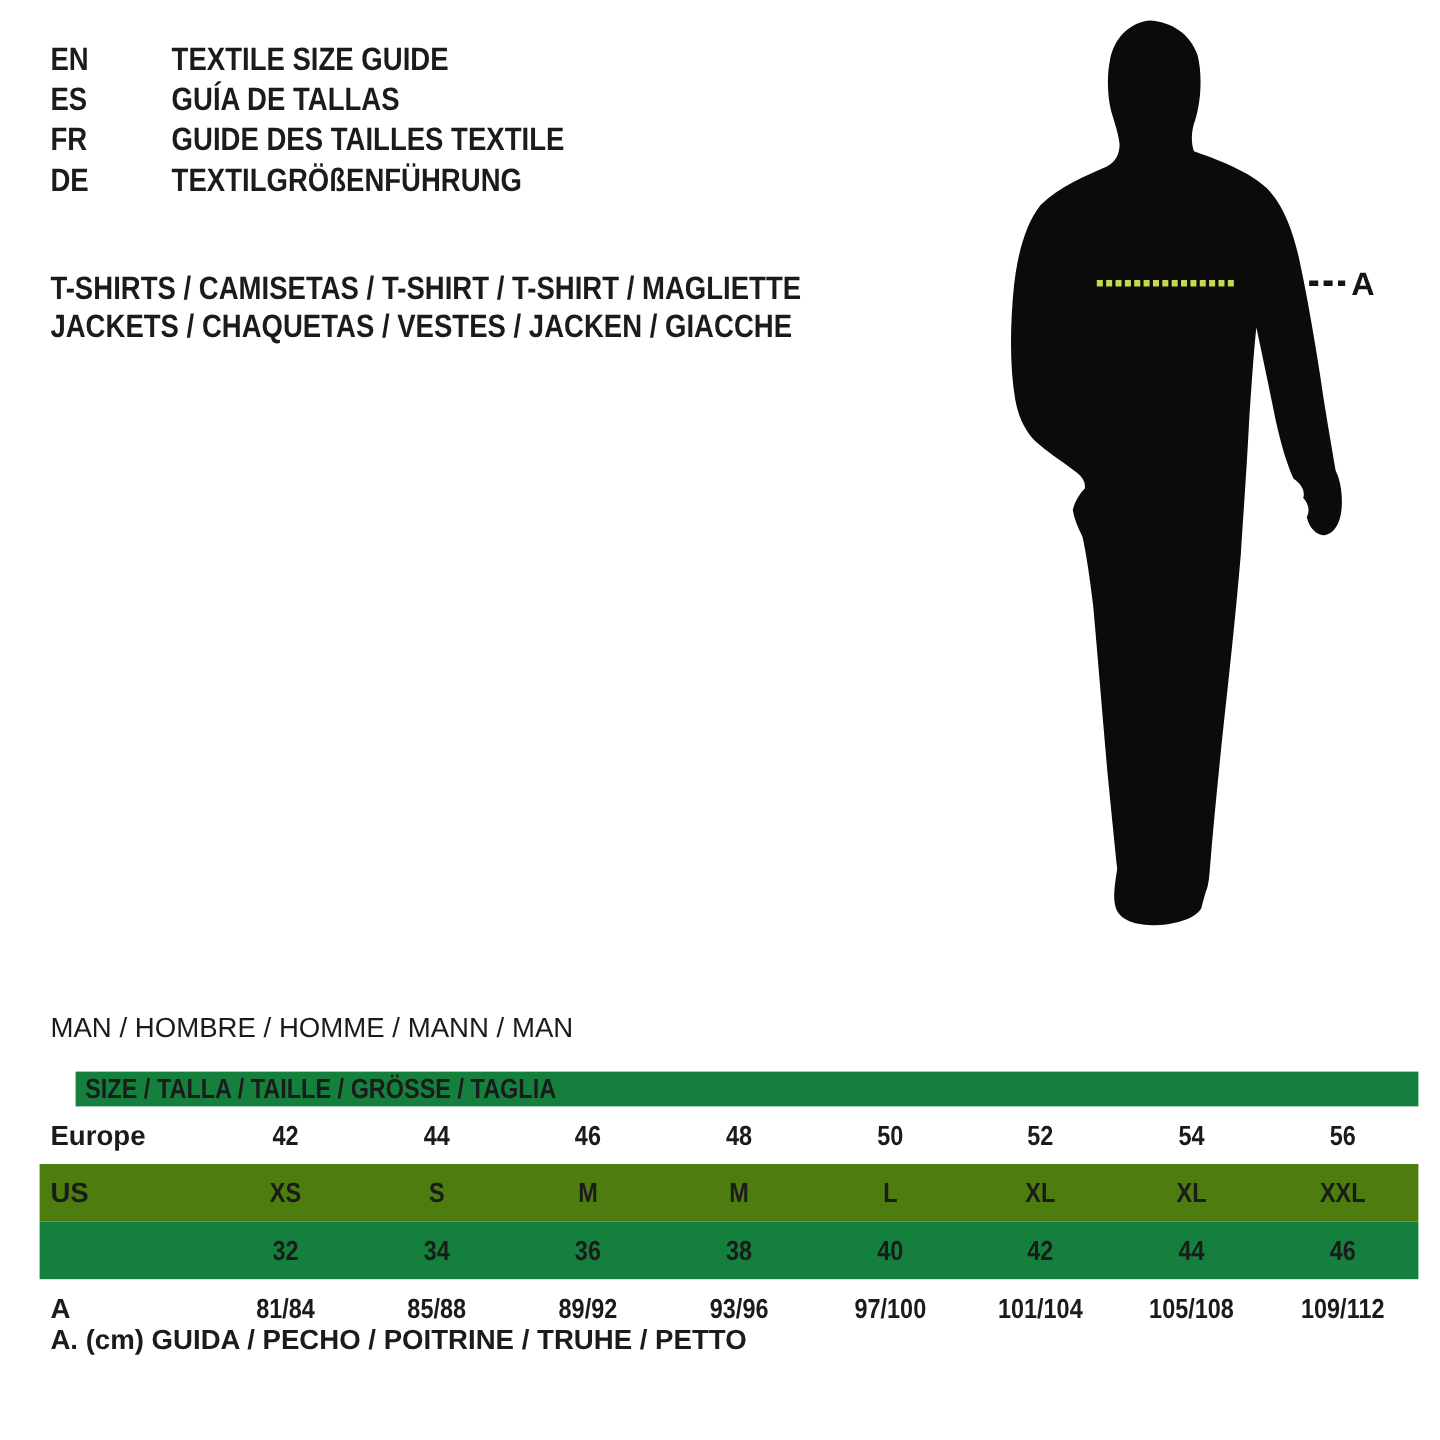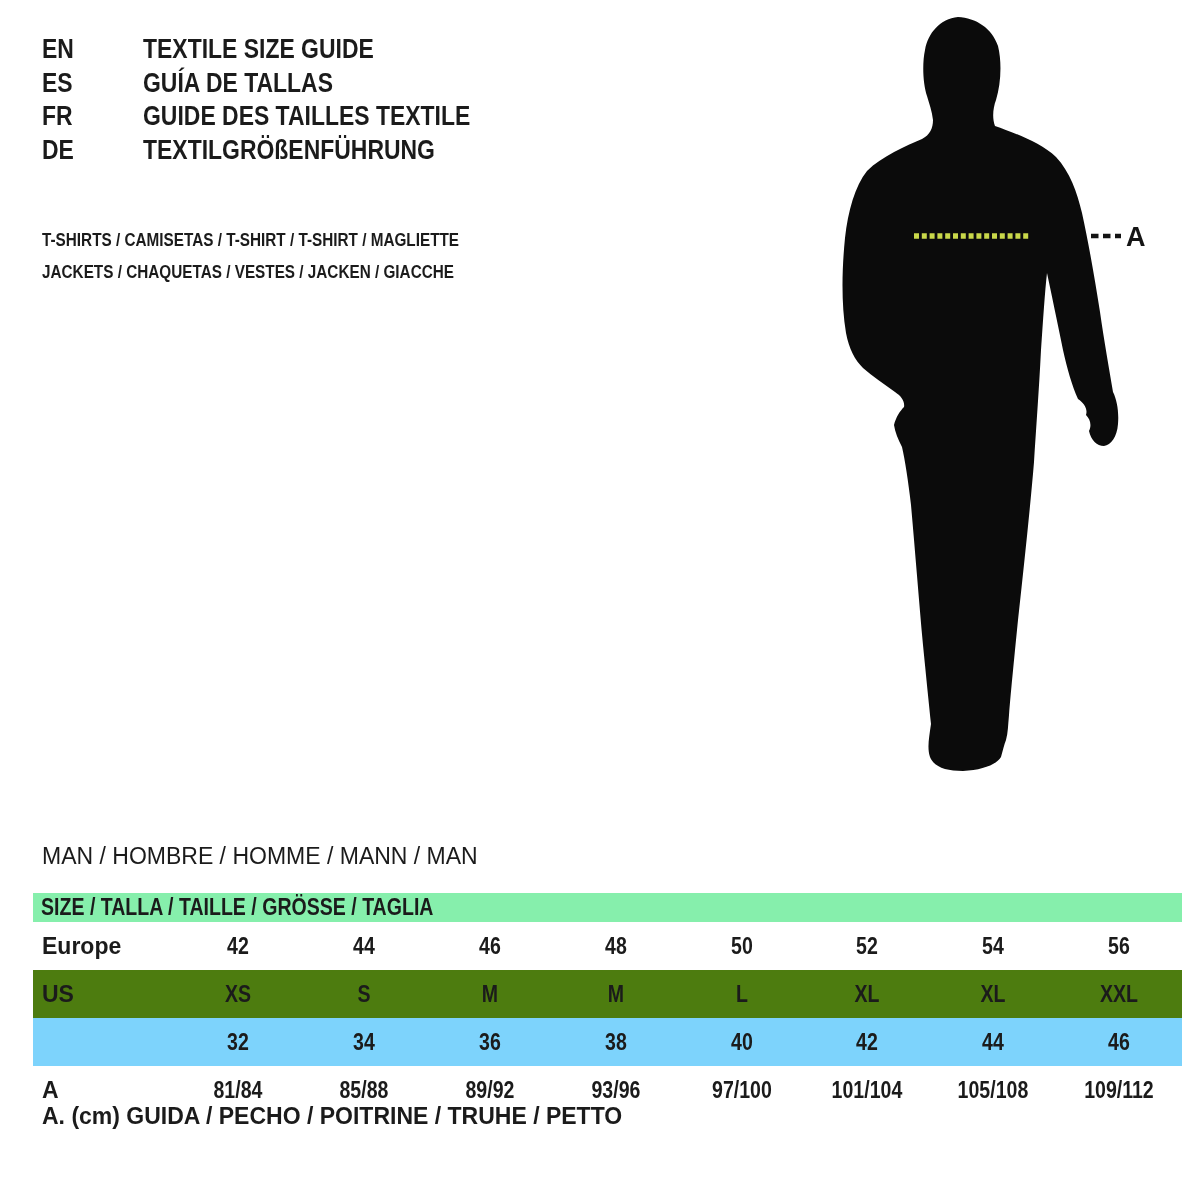--- a/index.html
+++ b/index.html
@@ -13,21 +13,21 @@
   }
   .condense { transform: scaleX(0.85); transform-origin: 0 50%; white-space: nowrap; }
 
   
   .lang-list { position: absolute; left: 42px; top: 33px; }
   .lang-row { display: flex; align-items: center; height: 33.5px; font-size: 27px; font-weight: bold; gap: 11px; }
   .lang-code { width: 90px; flex: 0 0 90px; }
 
   
   .categories { position: absolute; left: 42px; top: 224px; }
-  .category-line { height: 32px; display: flex; align-items: center; font-size: 18px; font-weight: bold; }
+  .category-line { height: 32px; display: flex; align-items: center; font-size: 27px; font-weight: bold; }
 
   
   .figure-svg { position: absolute; left: 0; top: 0; width: 1200px; height: 1200px; pointer-events: none; }
 
   
   .section-title { position: absolute; left: 42px; top: 843px; font-size: 23px; font-weight: normal; }
 
   
   .size-table { position: absolute; left: 33px; top: 893px; width: 1149px; }
   .table-header { height: 29px; display: flex; align-items: center; padding-left: 8px; font-size: 23px; font-weight: bold; }
@@ -113,21 +113,21 @@
   <line id="measure-line" x1="914" y1="236" x2="1031" y2="236" stroke-width="5.5" stroke-dasharray="5,2.8" stroke="#c9d84a"></line>
   <line id="callout-dashes" x1="1091" y1="236" x2="1121" y2="236" stroke-width="4.5" stroke-dasharray="7.5,4.5" stroke="#141414"></line>
   <text id="measure-label" x="1126" y="246" font-size="27" font-weight="bold" font-family="Liberation Sans, sans-serif" fill="#141414">A</text>
 </svg>
 
 <div class="section-title">
   <span class="condense">MAN / HOMBRE / HOMME / MANN / MAN</span>
 </div>
 
 <div class="size-table">
-  <div class="table-header" id="table-header" style="background: #86efac;">
+  <div class="table-header" id="table-header" style="background: #15803d; margin-left: 30px;">
     <span class="condense">SIZE / TALLA / TAILLE / GRÖSSE / TAGLIA</span>
   </div>
   <div id="table-rows">
       <div class="t-row">
         <div class="t-label">Europe</div>
         <div class="t-cell">42</div>
         <div class="t-cell">44</div>
         <div class="t-cell">46</div>
         <div class="t-cell">48</div>
         <div class="t-cell">50</div>
@@ -139,21 +139,21 @@
         <div class="t-label">US</div>
         <div class="t-cell">XS</div>
         <div class="t-cell">S</div>
         <div class="t-cell">M</div>
         <div class="t-cell">M</div>
         <div class="t-cell">L</div>
         <div class="t-cell">XL</div>
         <div class="t-cell">XL</div>
         <div class="t-cell">XXL</div>
       </div>
-      <div class="t-row" style="background: #7dd3fc;">
+      <div class="t-row" style="background: #15803d;">
         <div class="t-label"></div>
         <div class="t-cell">32</div>
         <div class="t-cell">34</div>
         <div class="t-cell">36</div>
         <div class="t-cell">38</div>
         <div class="t-cell">40</div>
         <div class="t-cell">42</div>
         <div class="t-cell">44</div>
         <div class="t-cell">46</div>
       </div>

